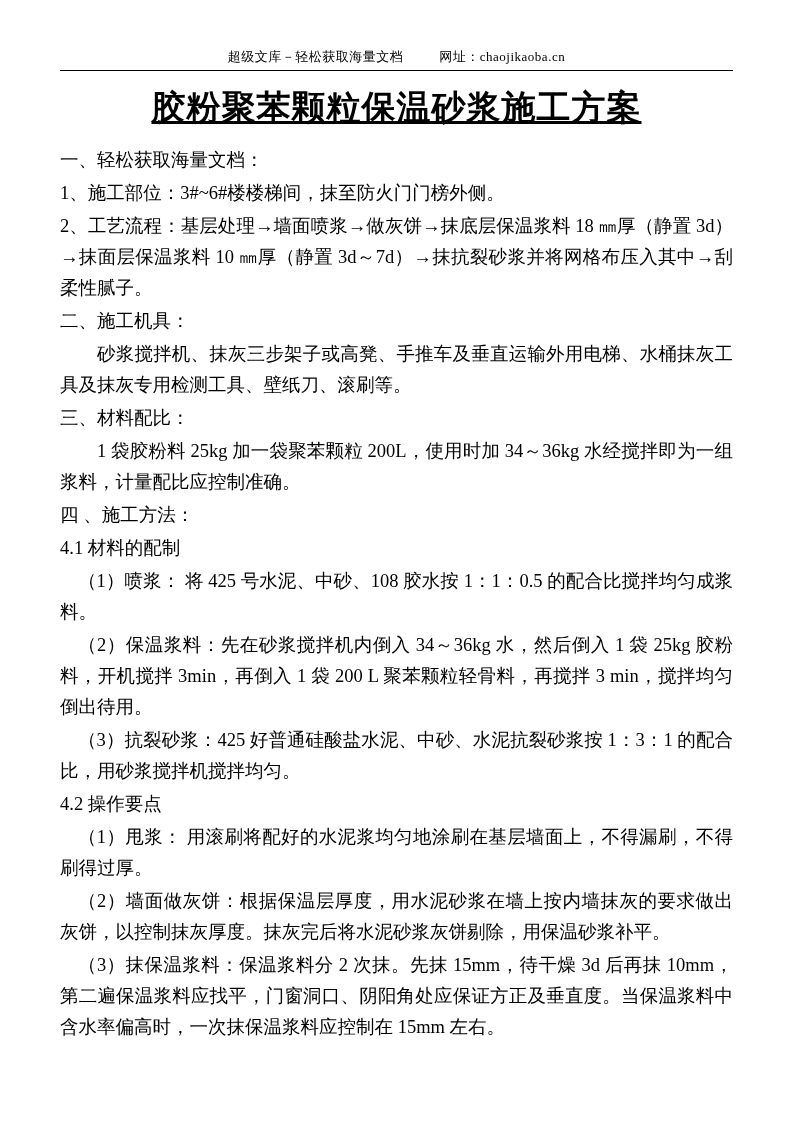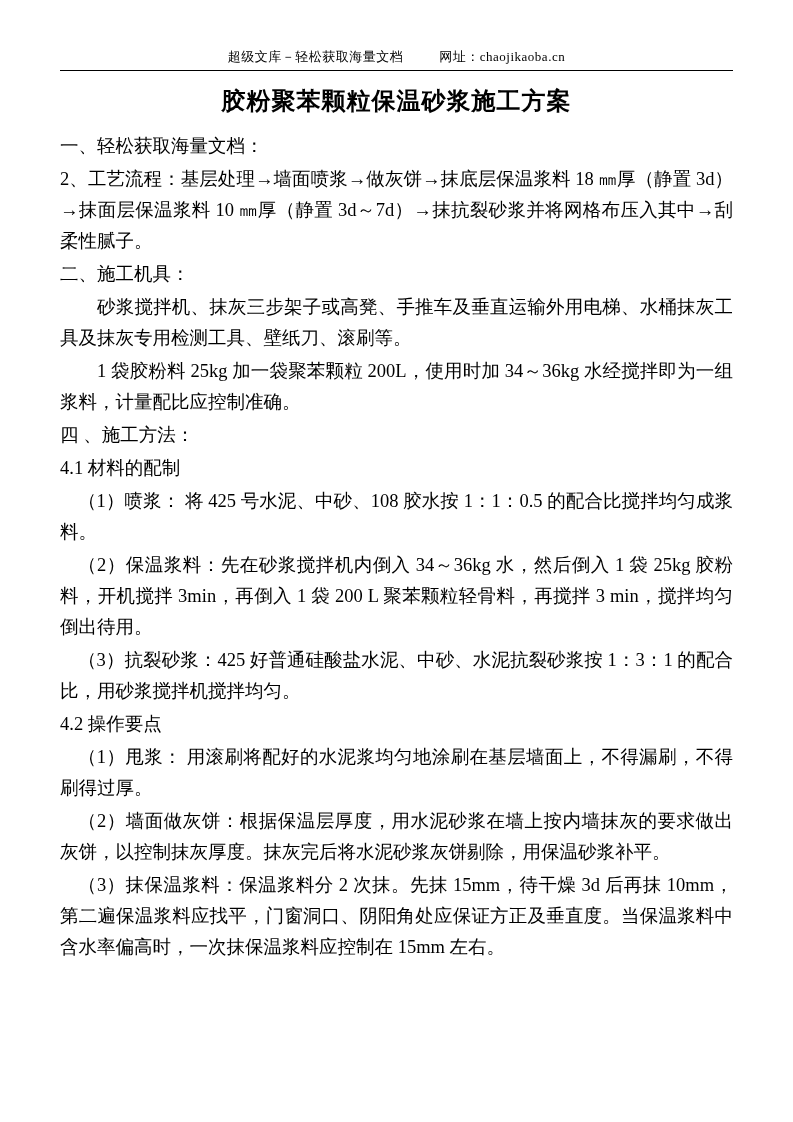--- a/index.html
+++ b/index.html
@@ -33,25 +33,26 @@
   .header-line .site-label {
     margin-left: 36px;
   }
   .header-rule {
     border-bottom: 1.5px solid #000;
     width: 100%;
     margin: 4px 0 14px 0;
   }
   h1.doc-title {
     text-align: center;
-    font-size: 24px;
+    font-size: 34px;
     font-weight: bold;
     margin: 4px 0 14px 0;
     letter-spacing: 1px;
     font-family: "Liberation Serif", "DejaVu Serif", serif;
+    text-decoration: underline;
   }
   .body-text p {
     margin: 0 0 2px 0;
     font-size: 18.5px;
     line-height: 31px;
     text-align: justify;
     text-justify: inter-ideograph;
     font-family: "Liberation Serif", "DejaVu Serif", serif;
   }
   .indent2 {
@@ -69,23 +70,25 @@
   <div class="header-line">
     <span>超级文库－轻松获取海量文档</span><span class="site-label">网址：</span><span>chaojikaoba.cn</span>
   </div>
 
   <div class="header-rule"></div>
 
   <h1 class="doc-title">胶粉聚苯颗粒保温砂浆施工方案</h1>
 
   <div class="body-text">
     <p>一、轻松获取海量文档：</p>
+    <p>1、施工部位：3#~6#楼楼梯间，抹至防火门门榜外侧。</p>
     <p>2、工艺流程：基层处理→墙面喷浆→做灰饼→抹底层保温浆料 18 ㎜厚（静置 3d）→抹面层保温浆料 10 ㎜厚（静置 3d～7d）→抹抗裂砂浆并将网格布压入其中→刮柔性腻子。</p>
     <p>二、施工机具：</p>
     <p class="indent2">砂浆搅拌机、抹灰三步架子或高凳、手推车及垂直运输外用电梯、水桶抹灰工具及抹灰专用检测工具、壁纸刀、滚刷等。</p>
+    <p>三、材料配比：</p>
     <p class="indent2">1 袋胶粉料 25kg 加一袋聚苯颗粒 200L，使用时加 34～36kg 水经搅拌即为一组浆料，计量配比应控制准确。</p>
     <p>四 、施工方法：</p>
     <p>4.1 材料的配制</p>
     <p class="indent1">（1）喷浆： 将 425 号水泥、中砂、108 胶水按 1：1：0.5 的配合比搅拌均匀成浆料。</p>
     <p class="indent1">（2）保温浆料：先在砂浆搅拌机内倒入 34～36kg 水，然后倒入 1 袋 25kg 胶粉料，开机搅拌 3min，再倒入 1 袋 200 L 聚苯颗粒轻骨料，再搅拌 3 min，搅拌均匀倒出待用。</p>
     <p class="indent1">（3）抗裂砂浆：425 好普通硅酸盐水泥、中砂、水泥抗裂砂浆按 1：3：1 的配合比，用砂浆搅拌机搅拌均匀。</p>
     <p>4.2 操作要点</p>
     <p class="indent1">（1）甩浆： 用滚刷将配好的水泥浆均匀地涂刷在基层墙面上，不得漏刷，不得刷得过厚。</p>
     <p class="indent1">（2）墙面做灰饼：根据保温层厚度，用水泥砂浆在墙上按内墙抹灰的要求做出灰饼，以控制抹灰厚度。抹灰完后将水泥砂浆灰饼剔除，用保温砂浆补平。</p>
     <p class="indent1">（3）抹保温浆料：保温浆料分 2 次抹。先抹 15mm，待干燥 3d 后再抹 10mm，第二遍保温浆料应找平，门窗洞口、阴阳角处应保证方正及垂直度。当保温浆料中含水率偏高时，一次抹保温浆料应控制在 15mm 左右。</p>

